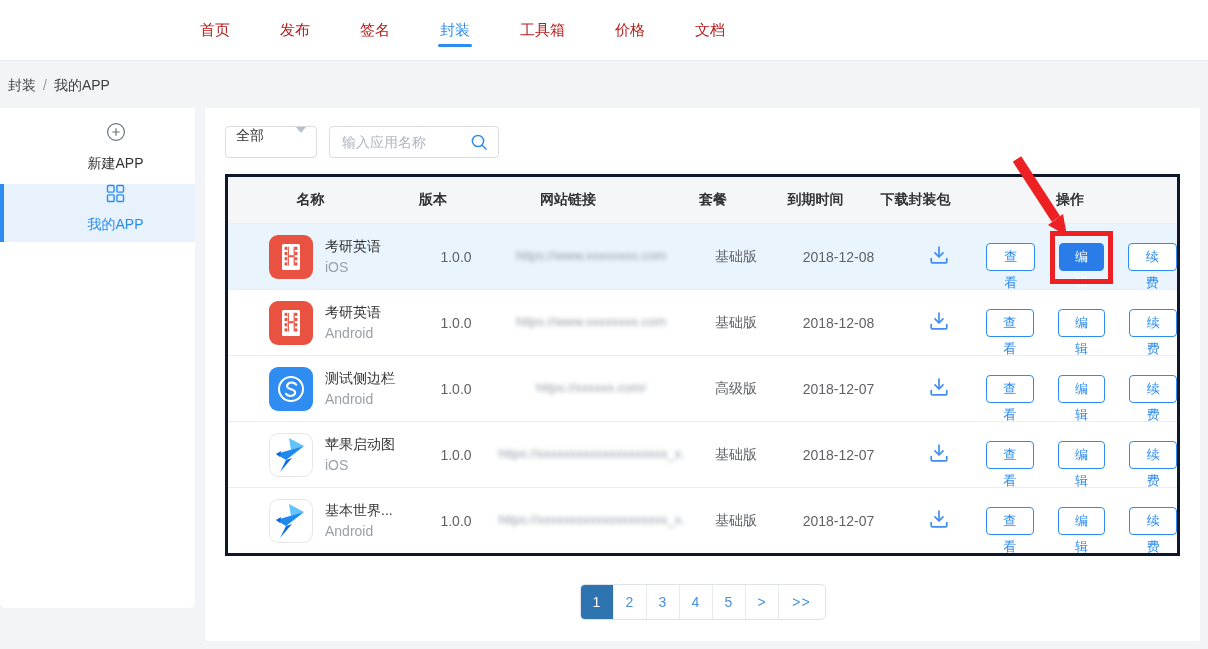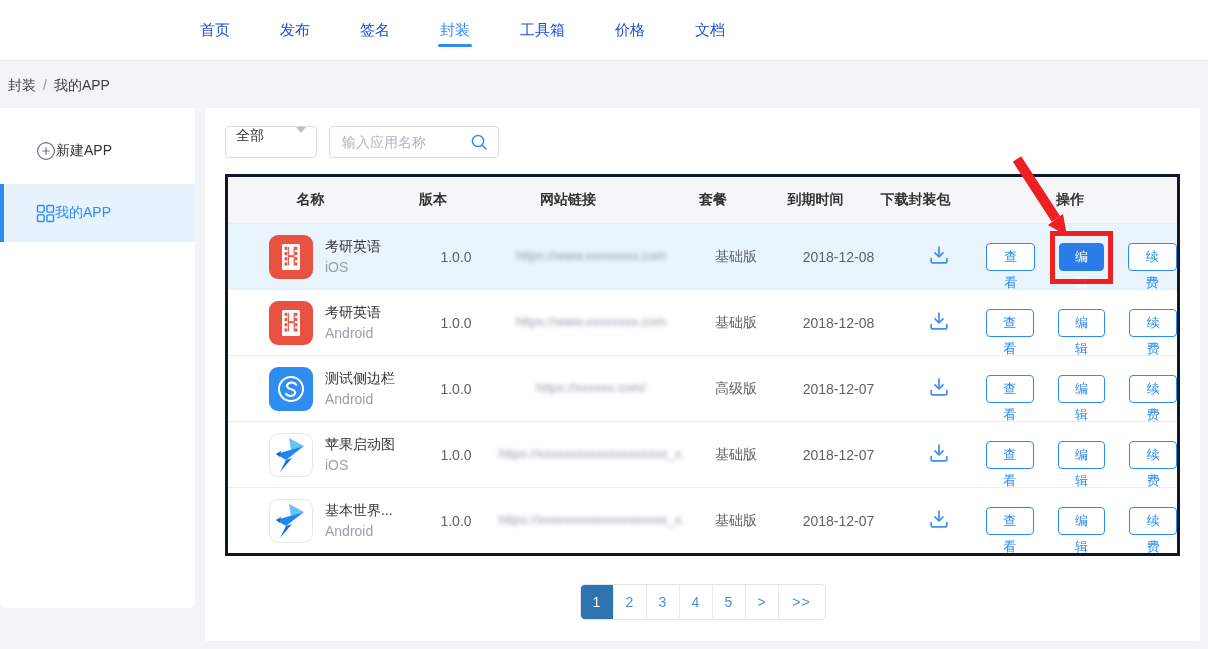--- a/index.html
+++ b/index.html
@@ -5,36 +5,36 @@
   * { box-sizing: border-box; }
   html,body { margin:0; padding:0; }
   body {
     width:1208px; height:649px; position:relative; overflow:hidden;
     background:#f2f4f7; color:#333;
     font-family:"Liberation Sans","DejaVu Sans",sans-serif; font-size:14px;
   }
   
   .topnav { height:61px; background:#fff; border-bottom:1px solid #e9ecef;
     display:flex; align-items:center; gap:50px; padding-left:200px; }
-  .nav-item { font-size:15px; color:#1d4ed8; cursor:pointer; position:relative;
+  .nav-item { font-size:15px; color:#b91c1c; cursor:pointer; position:relative;
     height:100%; display:flex; align-items:center; }
   .nav-item.active { color:#2d8cf0; }
   .nav-item.active::after { content:""; position:absolute; left:50%;
     transform:translateX(-50%); bottom:13px; width:34px; height:3px;
     background:#2d8cf0; border-radius:2px; }
   
   .breadcrumb { padding:16px 0 13px 8px; font-size:14px; color:#3c3f43; }
   .breadcrumb .sep { color:#999; margin:0 7px; }
   
   .content { display:flex; align-items:flex-start; }
   .sidebar { width:195px; height:500px; background:#fff;
     border-radius:0 0 6px 6px; padding-top:14px; flex:none; }
-  .side-item { height:58px; display:flex; align-items:center; 
+  .side-item { height:58px; display:flex; align-items:center; gap:13px;
     padding-left:32px; font-size:14px; color:#333; cursor:pointer;
-    border-left:4px solid transparent; margin-bottom:4px; }
+    border-left:4px solid transparent; margin-bottom:4px;flex-direction:column; }
   .side-item .icn { display:inline-flex; }
   .side-item.active { background:#e7f2fd; border-left-color:#2d8cf0; color:#2d8cf0; }
   .main { flex:1; margin-left:10px; margin-right:8px; background:#fff;
     height:533px; padding:18px 20px 0; border-radius:2px; }
   
   .toolbar { display:flex; gap:12px; margin-bottom:16px; }
   .select { width:92px; height:32px; border:1px solid #d9dde2; border-radius:4px;
     display:flex; justify-content:space-between;
     padding:0 10px; font-size:14px; color:#333; cursor:pointer; background:#fff; }
   .caret { width:0; height:0; border-left:5px solid transparent;

